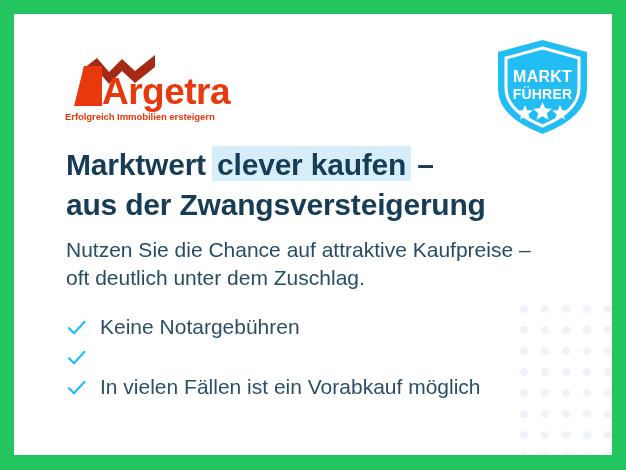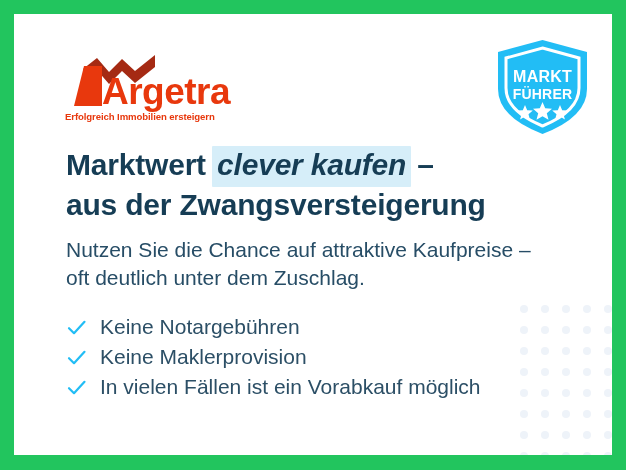--- a/index.html
+++ b/index.html
@@ -75,24 +75,23 @@
     width: 500px;
     color: #163d55;
     font-size: 30px;
     font-weight: bold;
     line-height: 40px;
     letter-spacing: -0.2px;
   }
   .hl-line { white-space: nowrap; }
   .hl-mark {
     background: #d6eef9;
-    padding: 2px 5px 6px 5px;
+    padding: 2px 5px 0 5px;
     margin: 0 -2px;
     border-radius: 1px;
-    font-style: italic;
   }
 
   
   .subhead {
     position: absolute;
     left: 52px;
     top: 222px;
     width: 520px;
     color: #274d66;
     font-size: 21px;
@@ -222,21 +221,20 @@
         <svg class="check" viewBox="0 0 21 21">
           <path d="M3 11.2 L8 16.2 L18.5 4.8" fill="none" stroke="#22bdf5" stroke-width="2.2" stroke-linecap="round" stroke-linejoin="round"></path>
         </svg>
         <span class="bullet-text">Keine Notargebühren</span>
       </div>
 
       <div class="bullet">
         <svg class="check" viewBox="0 0 21 21">
           <path d="M3 11.2 L8 16.2 L18.5 4.8" fill="none" stroke="#22bdf5" stroke-width="2.2" stroke-linecap="round" stroke-linejoin="round"></path>
         </svg>
-        <span class="bullet-text">Keine Maklerprovision</span>
       </div>
 
 
       <div class="bullet">
         <svg class="check" viewBox="0 0 21 21">
           <path d="M3 11.2 L8 16.2 L18.5 4.8" fill="none" stroke="#22bdf5" stroke-width="2.2" stroke-linecap="round" stroke-linejoin="round"></path>
         </svg>
         <span class="bullet-text">In vielen Fällen ist ein Vorabkauf möglich</span>
       </div>
 

